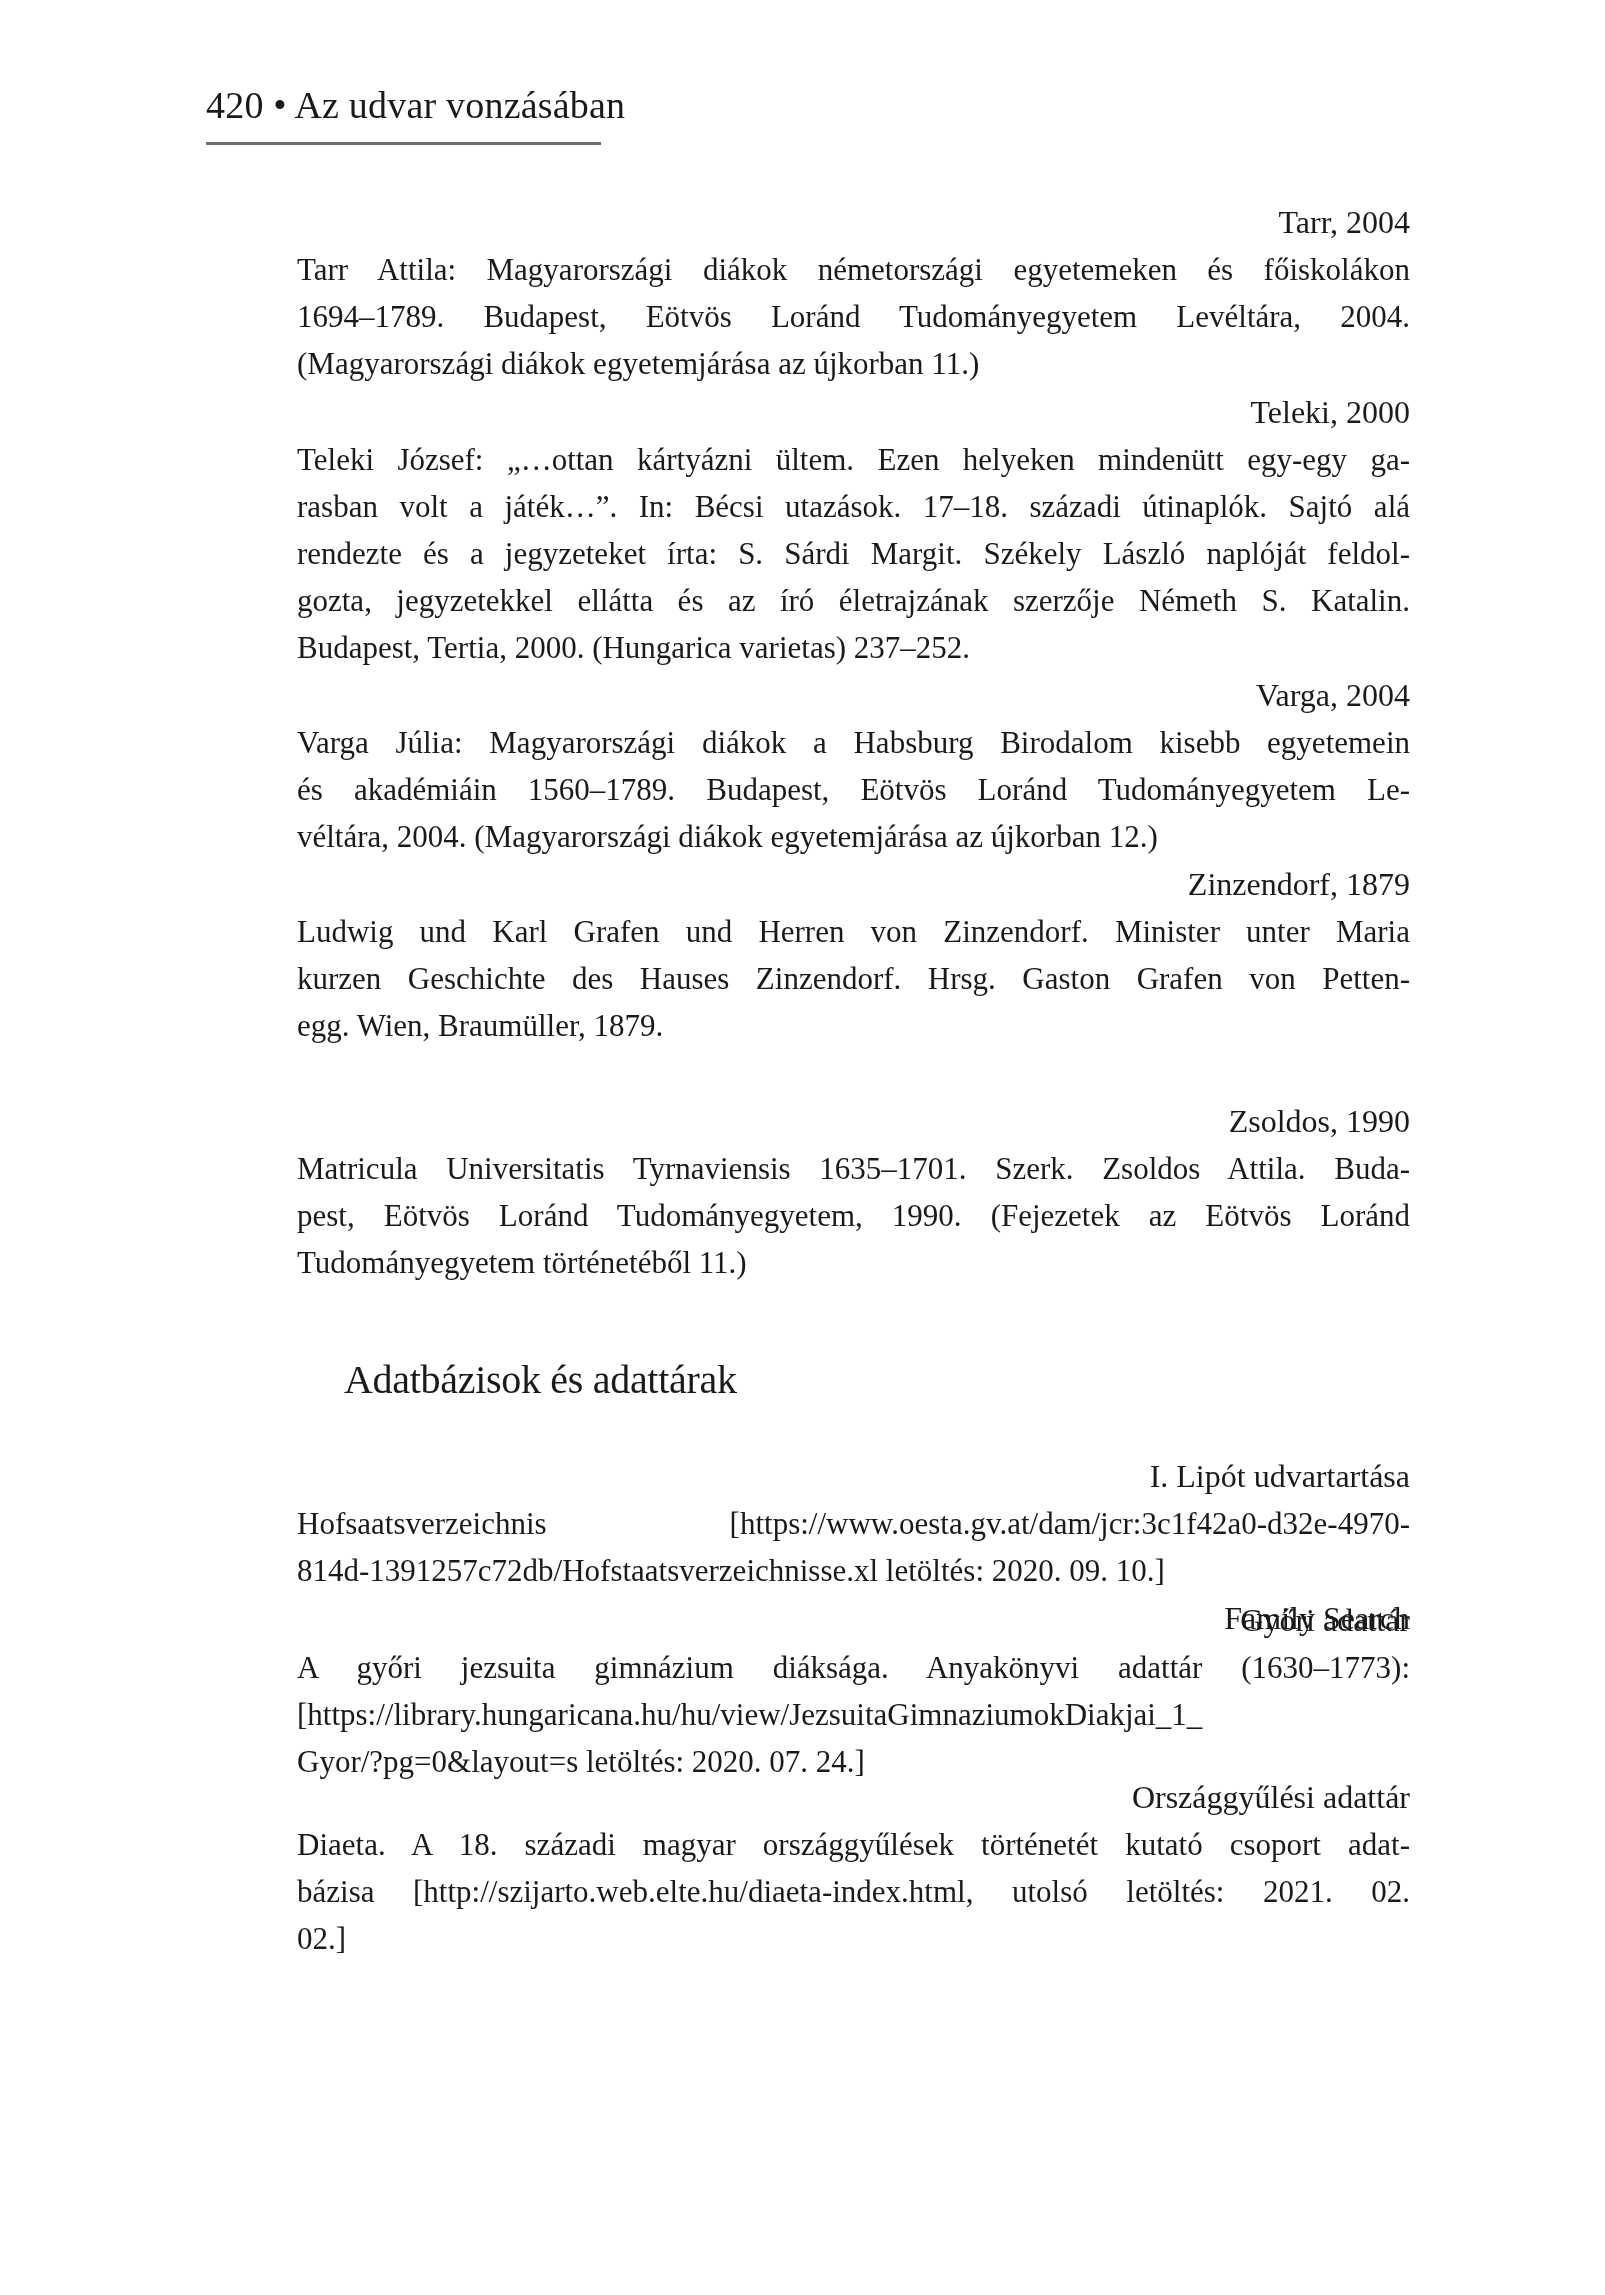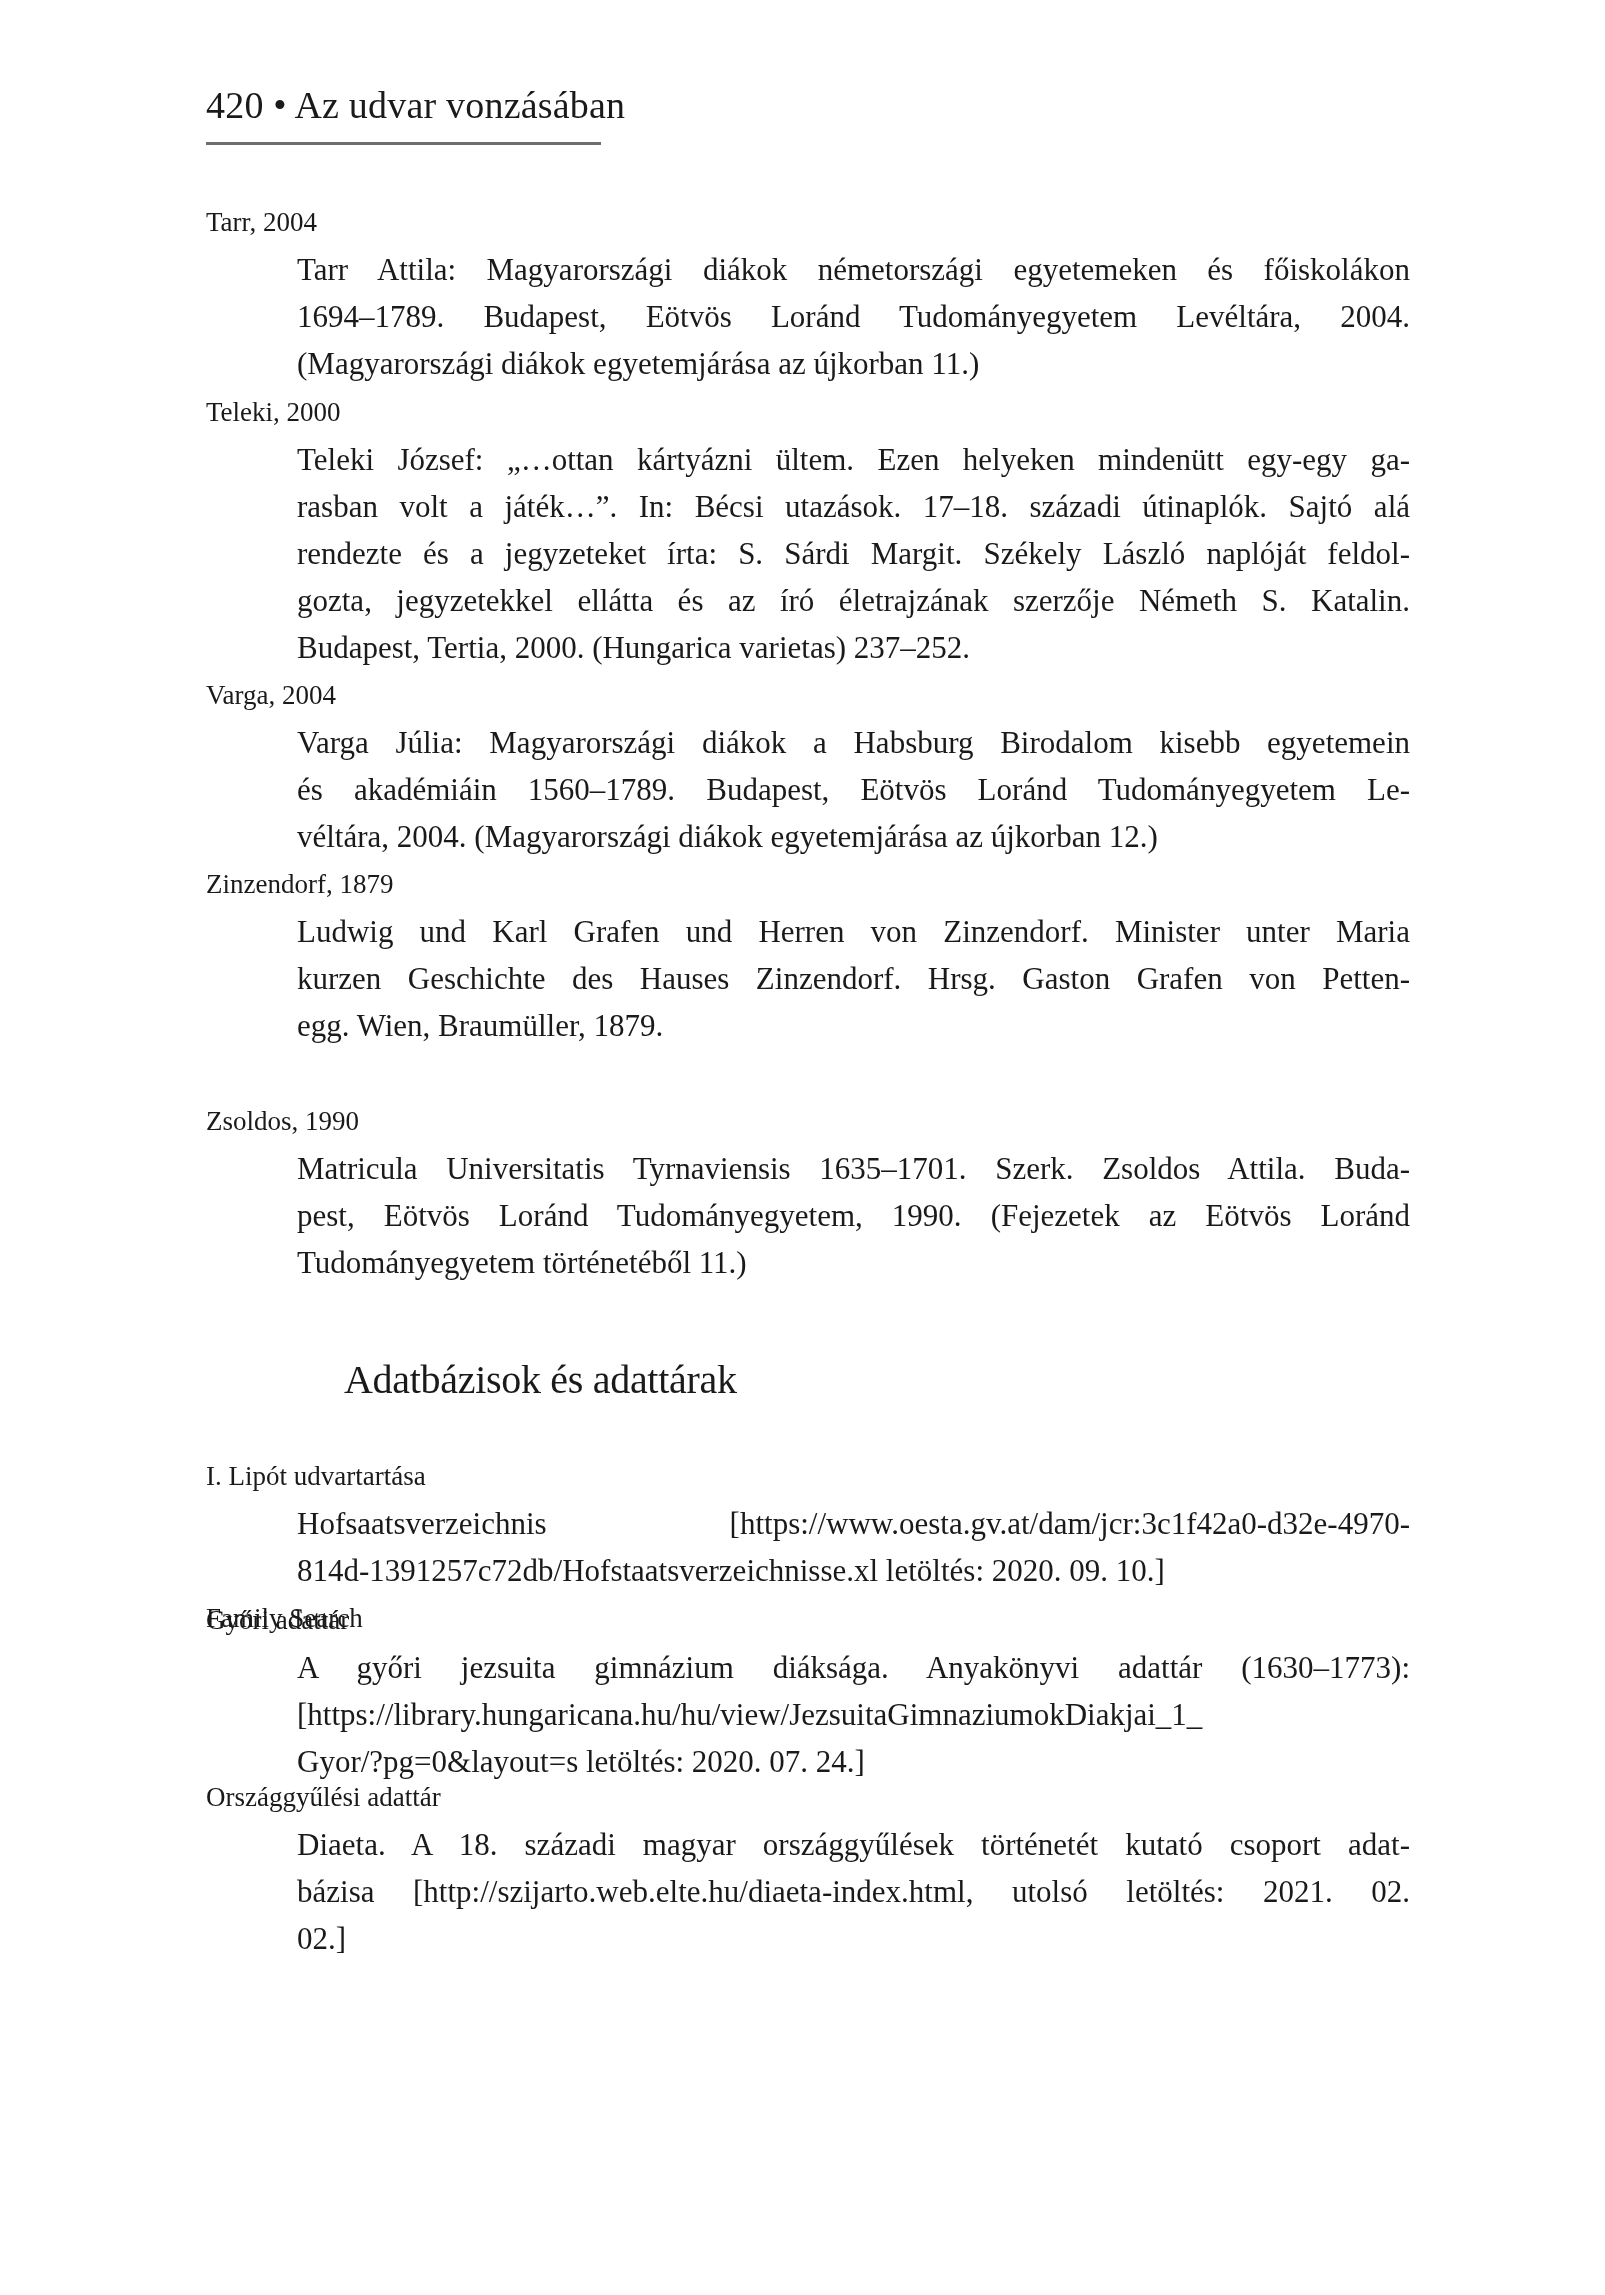--- a/index.html
+++ b/index.html
@@ -11,21 +11,21 @@
   .running-head {
     position: absolute; left: 206px; top: 86px;
     font-size: 38px; line-height: 38px; letter-spacing: 0.2px;
   }
   .head-rule {
     position: absolute; left: 206px; top: 142px; width: 395px; height: 2.6px;
     background: #6e6e6e;
   }
   .block { position: absolute; left: 206px; width: 1204px; }
   .entry-key {
-    font-size: 27px; line-height: 47px; height: 47px; white-space: nowrap;
+    font-size: 32px; line-height: 47px; height: 47px; white-space: nowrap; text-align: right;
   }
   .entry-body { padding-left: 91px; }
   .line {
     font-size: 31px; line-height: 47px; height: 47px; white-space: nowrap;
   }
   .line.j { text-align: justify; text-align-last: justify; }
   .section-title {
     position: absolute; left: 344px; top: 1354px;
     font-size: 40px; font-weight: normal; line-height: 52px; letter-spacing: -0.3px;
   }

